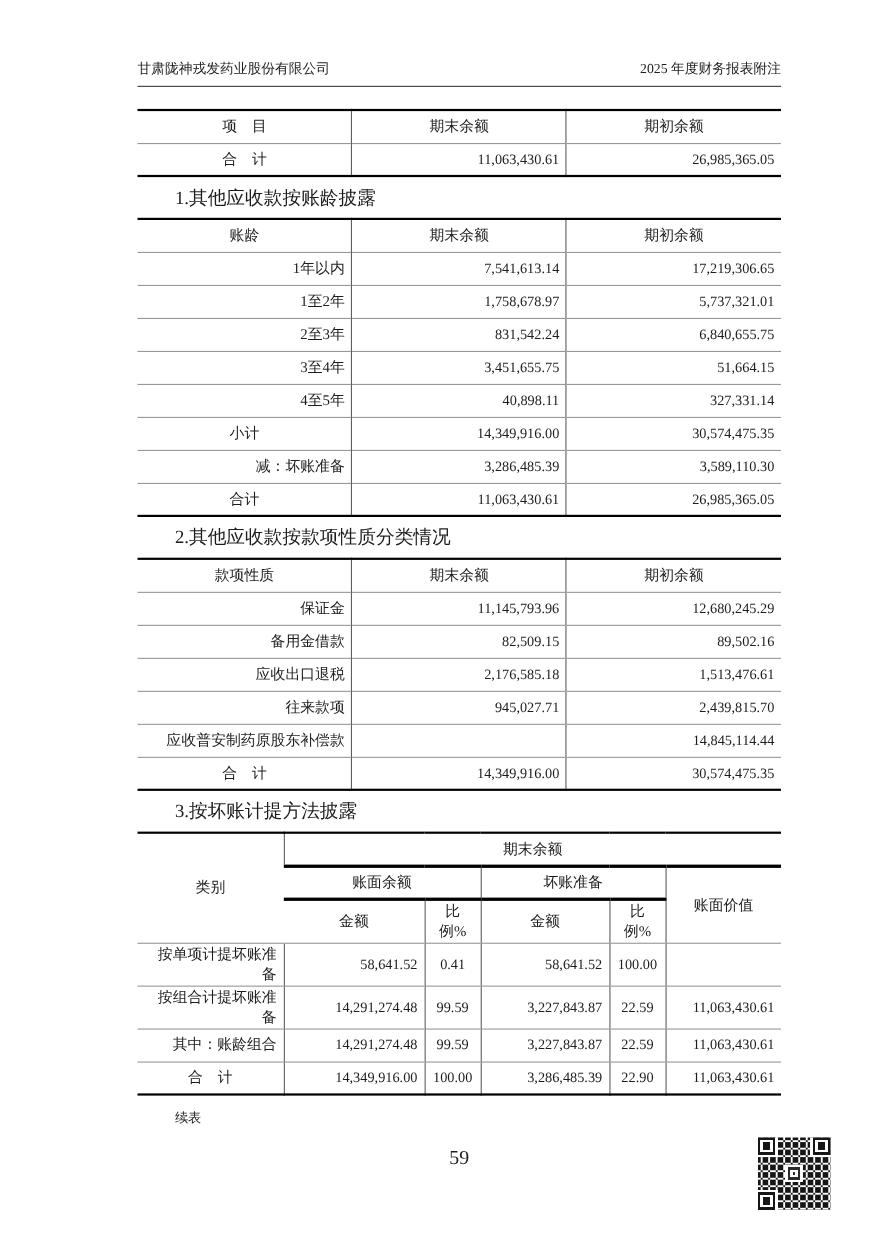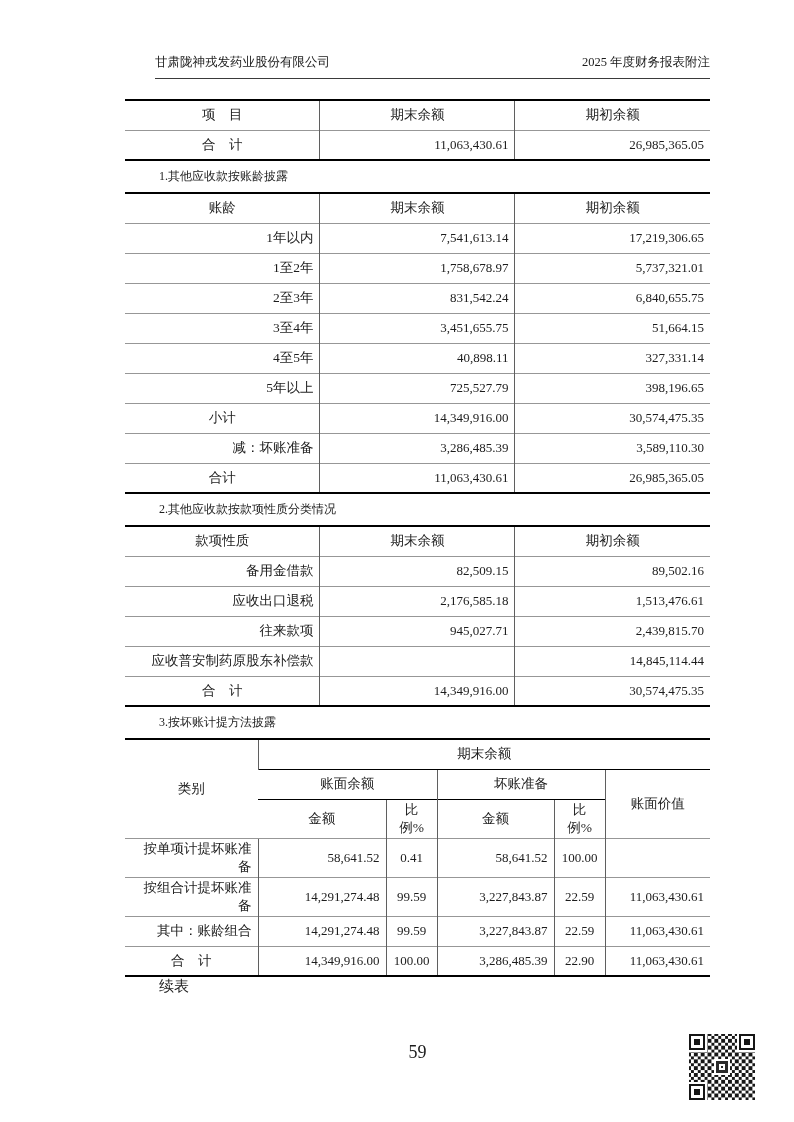--- a/index.html
+++ b/index.html
@@ -6,48 +6,48 @@
   html,body { margin:0; padding:0; }
   body {
     width:794px; height:1122px; background:#ffffff; overflow:hidden;
     font-family:"Liberation Serif","DejaVu Serif",serif;
     color:#1c1c1c; position:relative;
   }
   .content { position:absolute; left:125px; top:54px; width:585px; }
 
   .doc-header {
     display:flex; justify-content:space-between; align-items:flex-end;
-    font-size:12.5px; padding-bottom:7px; border-bottom:1.5px solid #3a3a3a;margin-left:30px;
+    font-size:12.5px; padding-bottom:7px; border-bottom:1.5px solid #3a3a3a;
   }
 
   table.fin-table {
     width:100%; border-collapse:collapse; table-layout:fixed;
     font-size:13.5px;
     border-top:2.5px solid #000; border-bottom:2.5px solid #000;
   }
   table.fin-table th, table.fin-table td {
     font-weight:normal; height:30px; padding:1px 6px; overflow:hidden;
     vertical-align:middle;
   }
   
   table.fin-table th + th, table.fin-table td + td,
   table.fin-table tr > *:not(:first-child) { border-left:1px solid #5f5f5f; }
   
   table.fin-table tbody td { border-top:1px solid #979797; }
-  table.fin-table thead tr:not(:first-child) th { border-top:1px solid #000000; }
+  table.fin-table thead tr:not(:first-child) th { border-top:3px solid #000000; }
 
   th.hcen { text-align:center; }
   td.lab { text-align:right; padding-left:8px; }
   td.cen { text-align:center; }
   td.num { text-align:right; padding-right:10px; font-size:13px; }
   td.ratio { text-align:center; font-size:13px; }
 
   .t1 { margin-top:20px; }
-  .section-title { font-size:12px; margin:7px 0 7px 0; padding-left:34px; }
-  .continued { font-size:15px; margin-top:0; padding-left:34px; }
+  .section-title { font-size:17px; margin:7px 0 7px 0; padding-left:34px; }
+  .continued { font-size:12px; margin-top:12px; padding-left:34px; }
 
   .page-number {
     position:absolute; left:125px; top:1042px; width:585px;
     text-align:center; font-size:18px;
   }
   .qr-box { position:absolute; left:689px; top:1034px; width:66px; height:66px; }
 </style>
 </head>
 <body>
 
@@ -115,25 +115,20 @@
         <td class="lab">3至4年</td>
         <td class="num">3,451,655.75</td>
         <td class="num">51,664.15</td>
       </tr>
       <tr>
         <td class="lab">4至5年</td>
         <td class="num">40,898.11</td>
         <td class="num">327,331.14</td>
       </tr>
       <tr>
-        <td class="lab">5年以上</td>
-        <td class="num">725,527.79</td>
-        <td class="num">398,196.65</td>
-      </tr>
-      <tr>
         <td class="cen">小计</td>
         <td class="num">14,349,916.00</td>
         <td class="num">30,574,475.35</td>
       </tr>
       <tr>
         <td class="lab">减：坏账准备</td>
         <td class="num">3,286,485.39</td>
         <td class="num">3,589,110.30</td>
       </tr>
       <tr>
@@ -153,20 +148,25 @@
         <col style="width:33.34%">
       </colgroup>
     <thead>
       <tr>
         <th class="hcen">款项性质</th>
         <th class="hcen">期末余额</th>
         <th class="hcen">期初余额</th>
       </tr>
     </thead>
     <tbody>
+      <tr>
+        <td class="lab">保证金</td>
+        <td class="num">11,145,793.96</td>
+        <td class="num">12,680,245.29</td>
+      </tr>
       <tr>
         <td class="lab">备用金借款</td>
         <td class="num">82,509.15</td>
         <td class="num">89,502.16</td>
       </tr>
       <tr>
         <td class="lab">应收出口退税</td>
         <td class="num">2,176,585.18</td>
         <td class="num">1,513,476.61</td>
       </tr>

